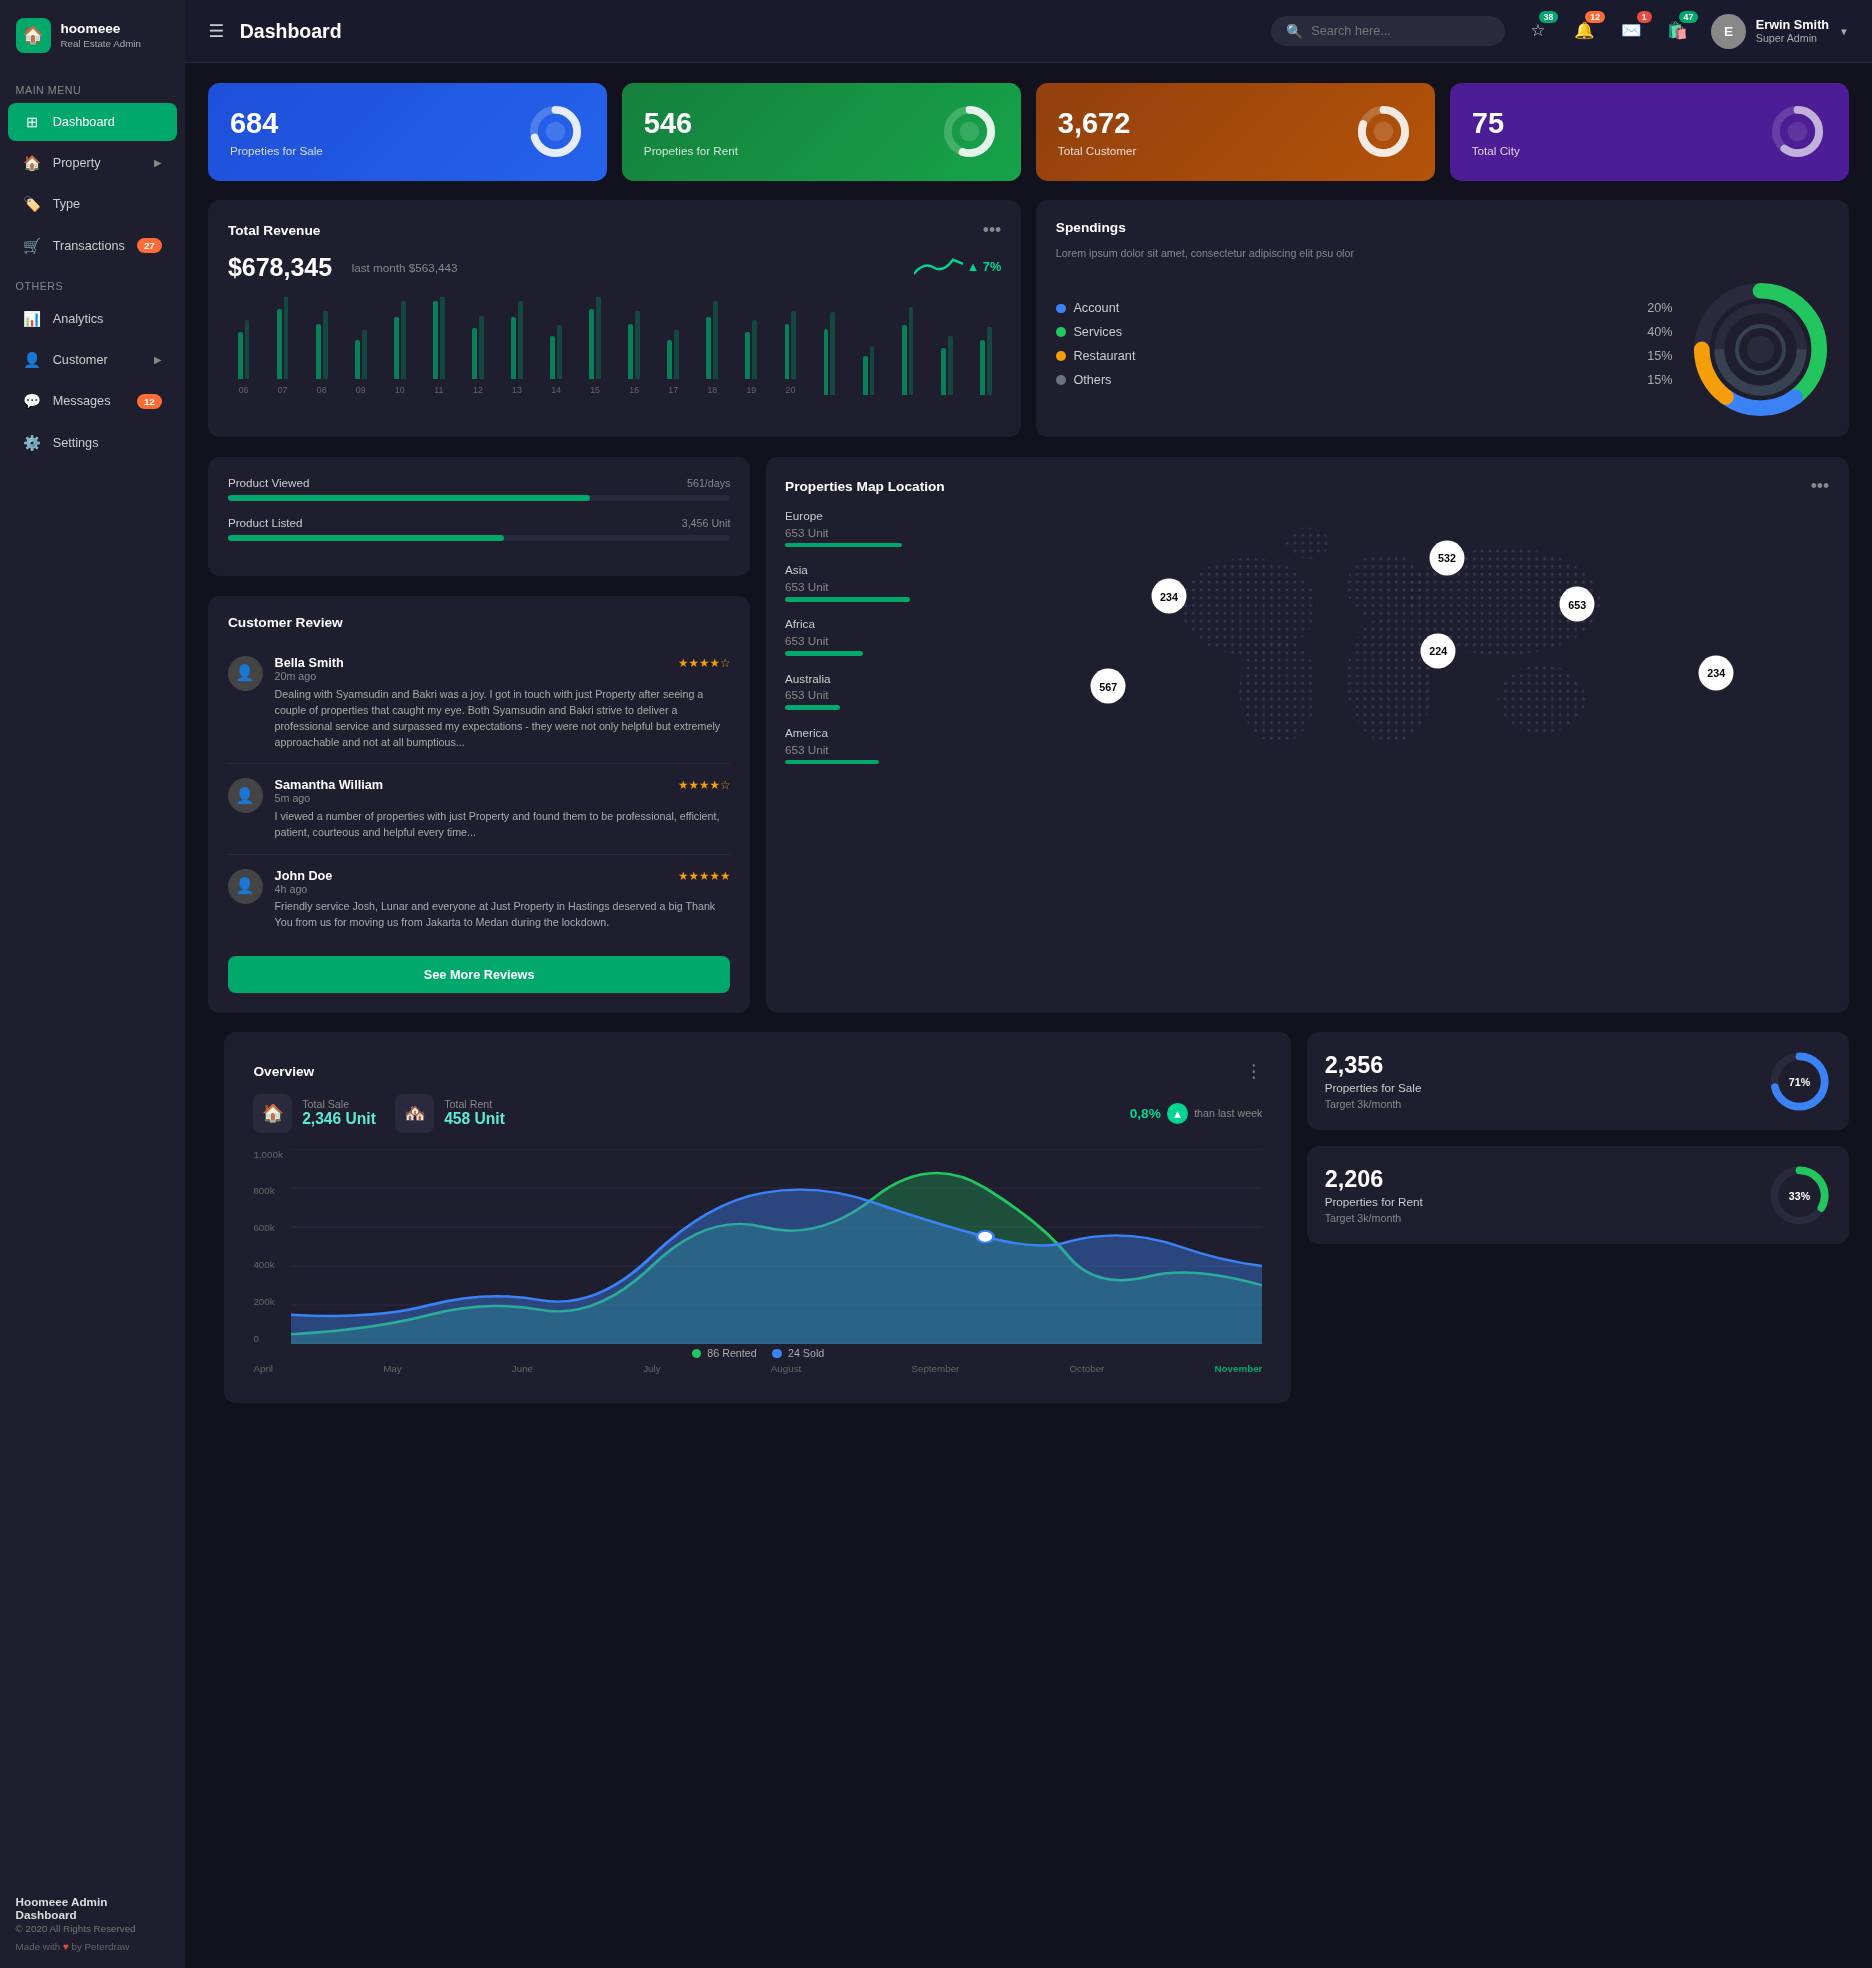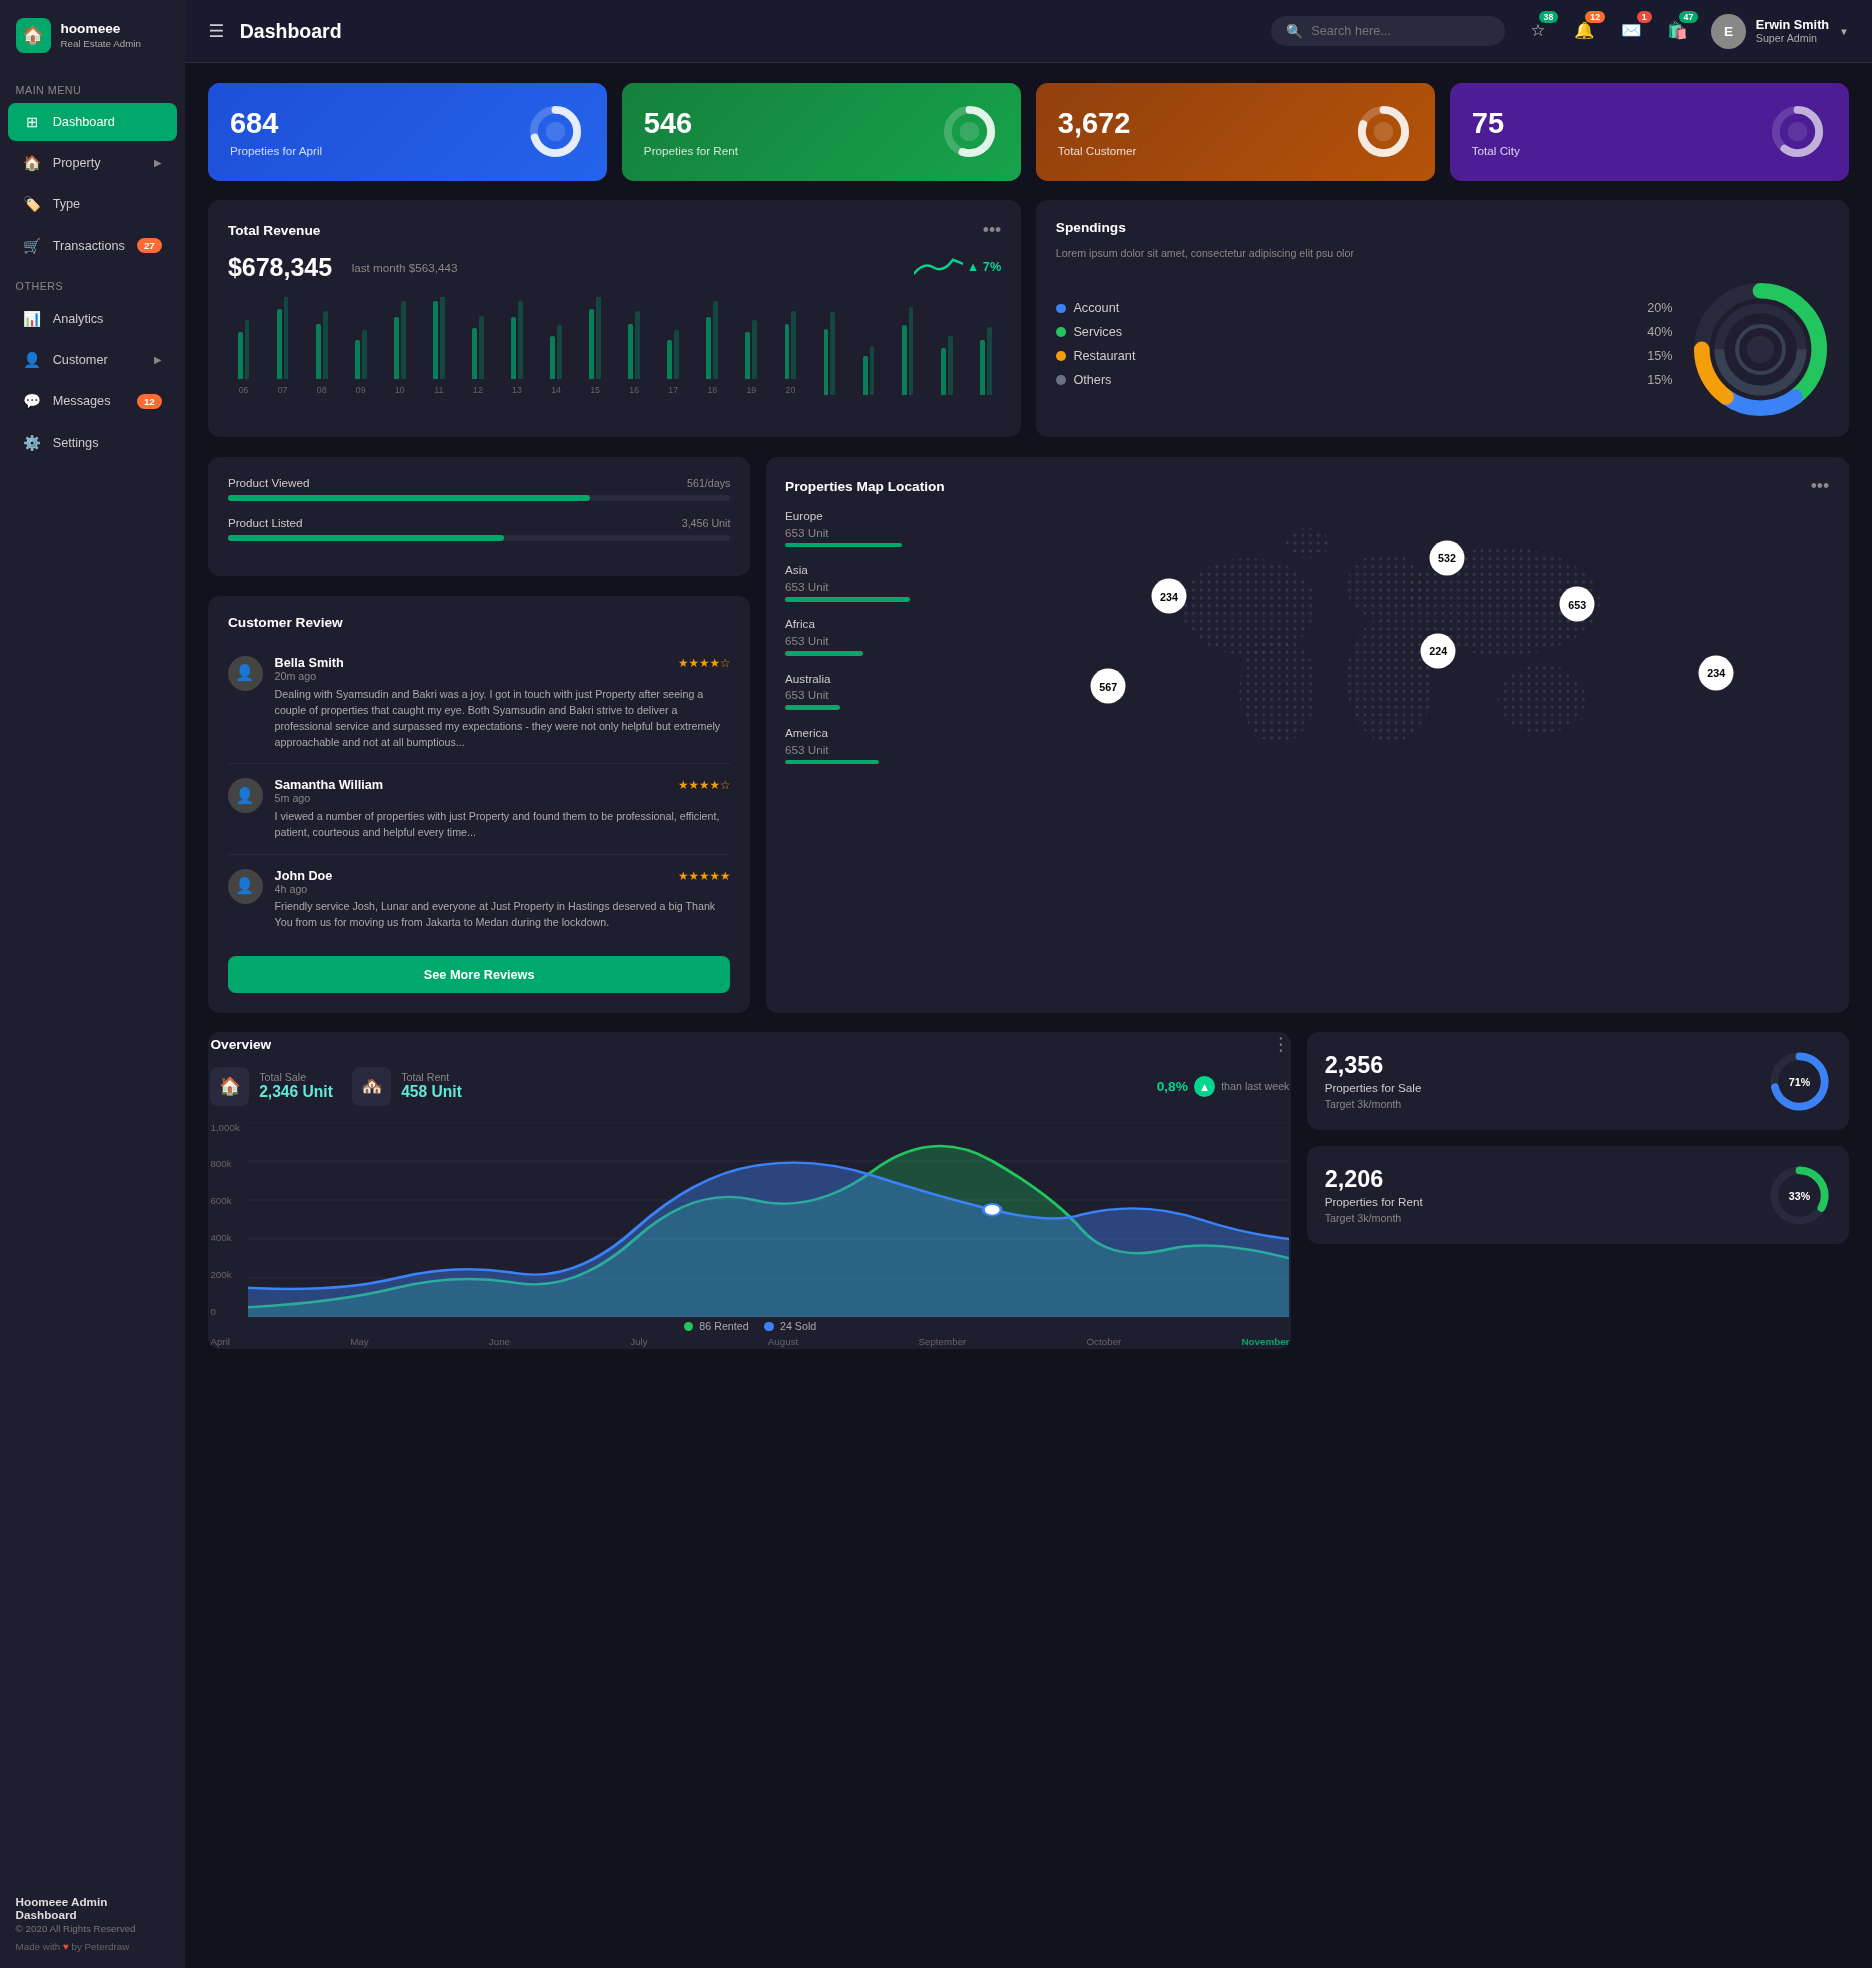--- a/index.html
+++ b/index.html
@@ -109,21 +109,21 @@
     .map-legend { min-width: 156px; }
     .map-legend-item { margin-bottom: 15.6px; }
     .map-legend-label { font-size: 11.7px; color: #ccc; margin-bottom: 3.9px; }
     .map-legend-value { font-size: 11.7px; color: #888; margin-bottom: 3.9px; }
     .map-legend-bar { height: 4.9px; border-radius: 2.9px; background: #00a86b; width: 80%; }
     .world-map { flex: 1; position: relative; height: 273px; }
     .map-pin { position: absolute; background: white; color: #000; border-radius: 50%; width: 35px; height: 35px; display: flex; align-items: center; justify-content: center; font-size: 10.7px; font-weight: 700; cursor: pointer; }
 
     
     .overview-row { display: grid; grid-template-columns: 2fr 1fr; gap: 15.6px; }
-    .overview-card { background: #1e1e2e; border-radius: 11.7px; padding: 2px; }
+    .overview-card { background: #1e1e2e; border-radius: 11.7px; padding: 29px; margin-left: 16px; }
     .overview-stats { display: flex; gap: 19.5px; margin-bottom: 15.6px; align-items: center; }
     .ov-stat { display: flex; align-items: center; gap: 9.8px; }
     .ov-icon { width: 39px; height: 39px; background: #2a2a3e; border-radius: 7.8px; display: flex; align-items: center; justify-content: center; font-size: 17.6px; }
     .ov-label { font-size: 10.7px; color: #888; }
     .ov-value { font-size: 15.6px; font-weight: 700; color: #5eead4; }
     .x-labels { display: flex; justify-content: space-between; margin-top: 3.9px; }
     .x-label { font-size: 9.8px; color: #666; }
 
     
     .side-cards { display: flex; flex-direction: column; gap: 15.6px; }
@@ -227,21 +227,21 @@
       <span class="chevron-down">▼</span>
     </div>
   </div>
 
   <div class="content">
 
     <div class="stats-row">
       <div class="stat-card blue">
         <div>
           <div class="stat-number">684</div>
-          <div class="stat-label">Propeties for April</div>
+          <div class="stat-label">Propeties for Sale</div>
         </div>
         <svg class="stat-donut donut-svg" viewBox="0 0 60 60">
           <circle cx="30" cy="30" r="22" fill="none" stroke="rgba(255,255,255,0.2)" stroke-width="8"></circle>
           <circle cx="30" cy="30" r="22" fill="none" stroke="rgba(255,255,255,0.85)" stroke-width="8" stroke-dasharray="96.8 41.4" stroke-linecap="round" transform="rotate(-90 30 30)"></circle>
           <circle cx="30" cy="30" r="10" fill="rgba(255,255,255,0.15)"></circle>
         </svg>
       </div>
       <div class="stat-card green">
         <div>
           <div class="stat-number">546</div>

